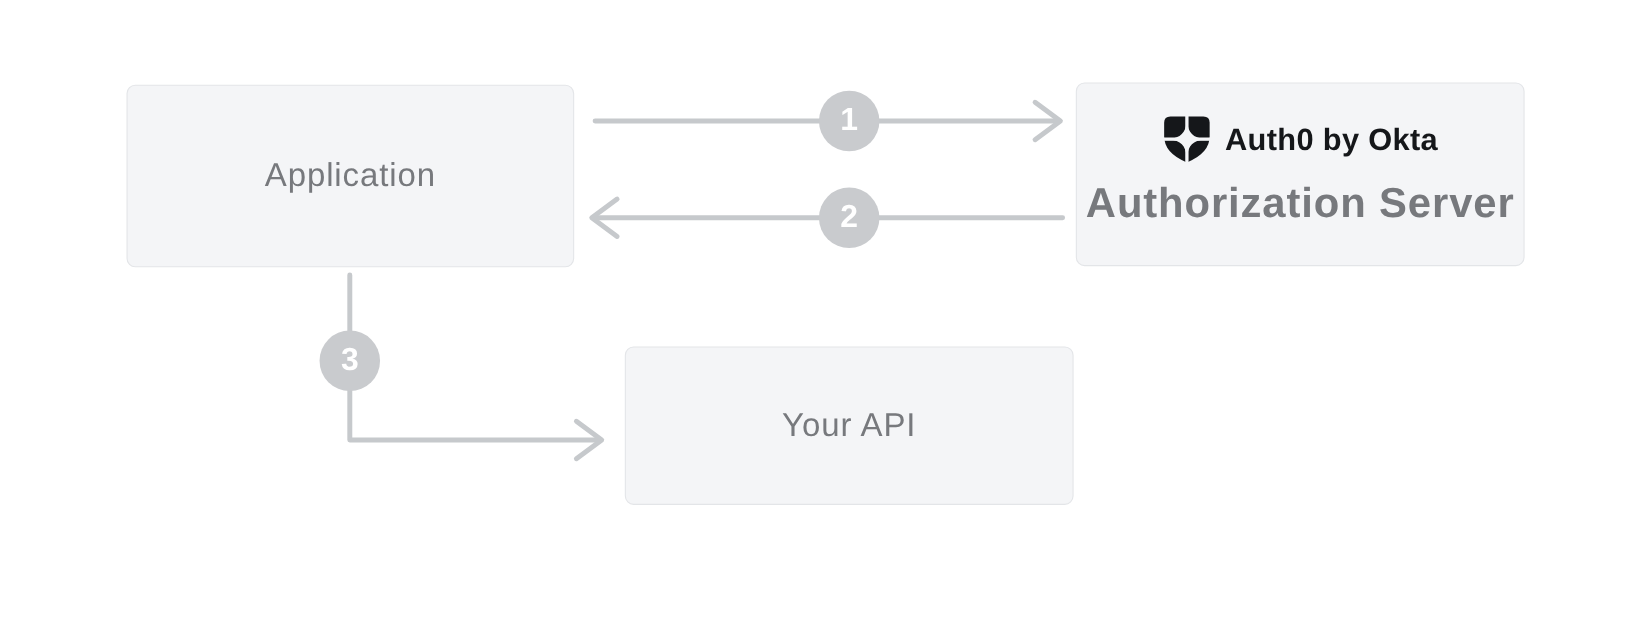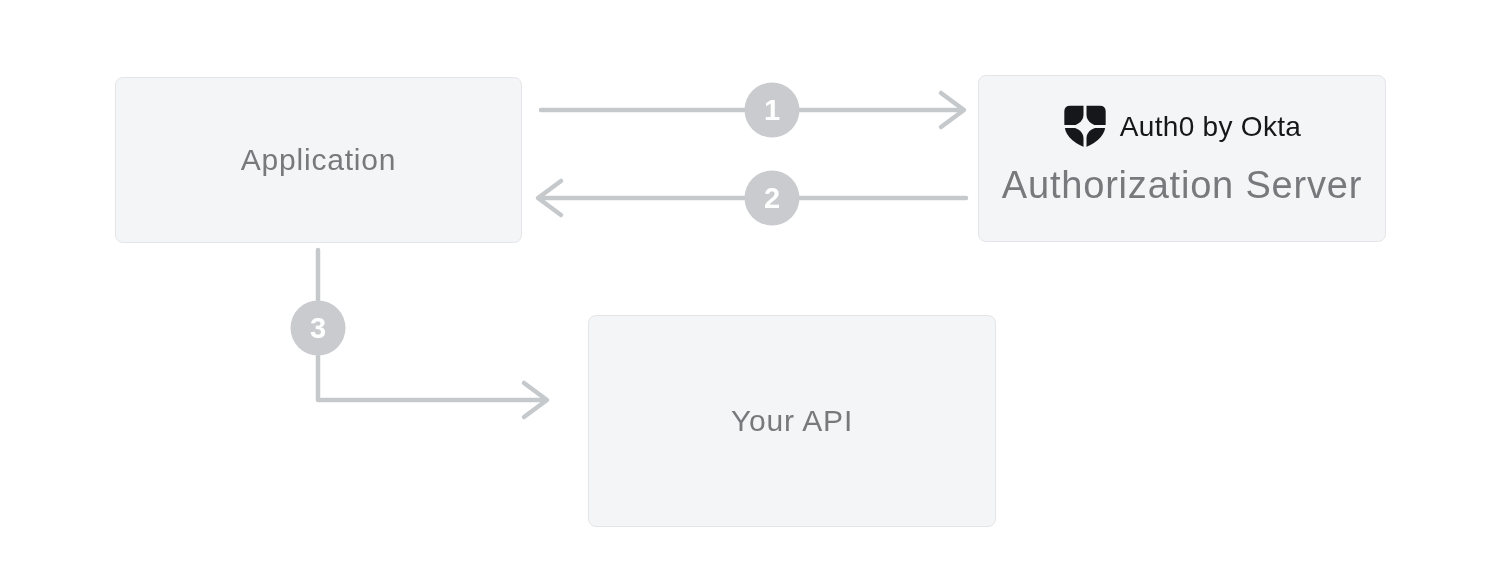--- a/index.html
+++ b/index.html
@@ -51,22 +51,22 @@
     text-align: center;
   }
   .node-title {
     font-size: 30px;
     line-height: 44px;
     letter-spacing: 0.8px;
     color: var(--node-text);
   }
 
   .node-application { left: 115px; top: 77px;  width: 407px; height: 166px; }
-  .node-auth       { left: 978px; top: 75px;  width: 408px; height: 167px; padding-bottom: 12px; }
-  .node-api        { left: 568px; top: 315px; width: 408px; height: 212px; margin-left: 20px; }
+  .node-auth       { left: 978px; top: 75px;  width: 408px; height: 167px; padding-bottom: 12px; font-weight: bold; }
+  .node-api        { left: 568px; top: 315px; width: 408px; height: 144px; }
 
   .brand-row {
     display: flex;
     align-items: center;
     gap: 13px;
     height: 46px;
     margin-bottom: 18px;
   }
   .auth0-mark { width: 44px; height: 45px; display: block; }
   .brand-text {

